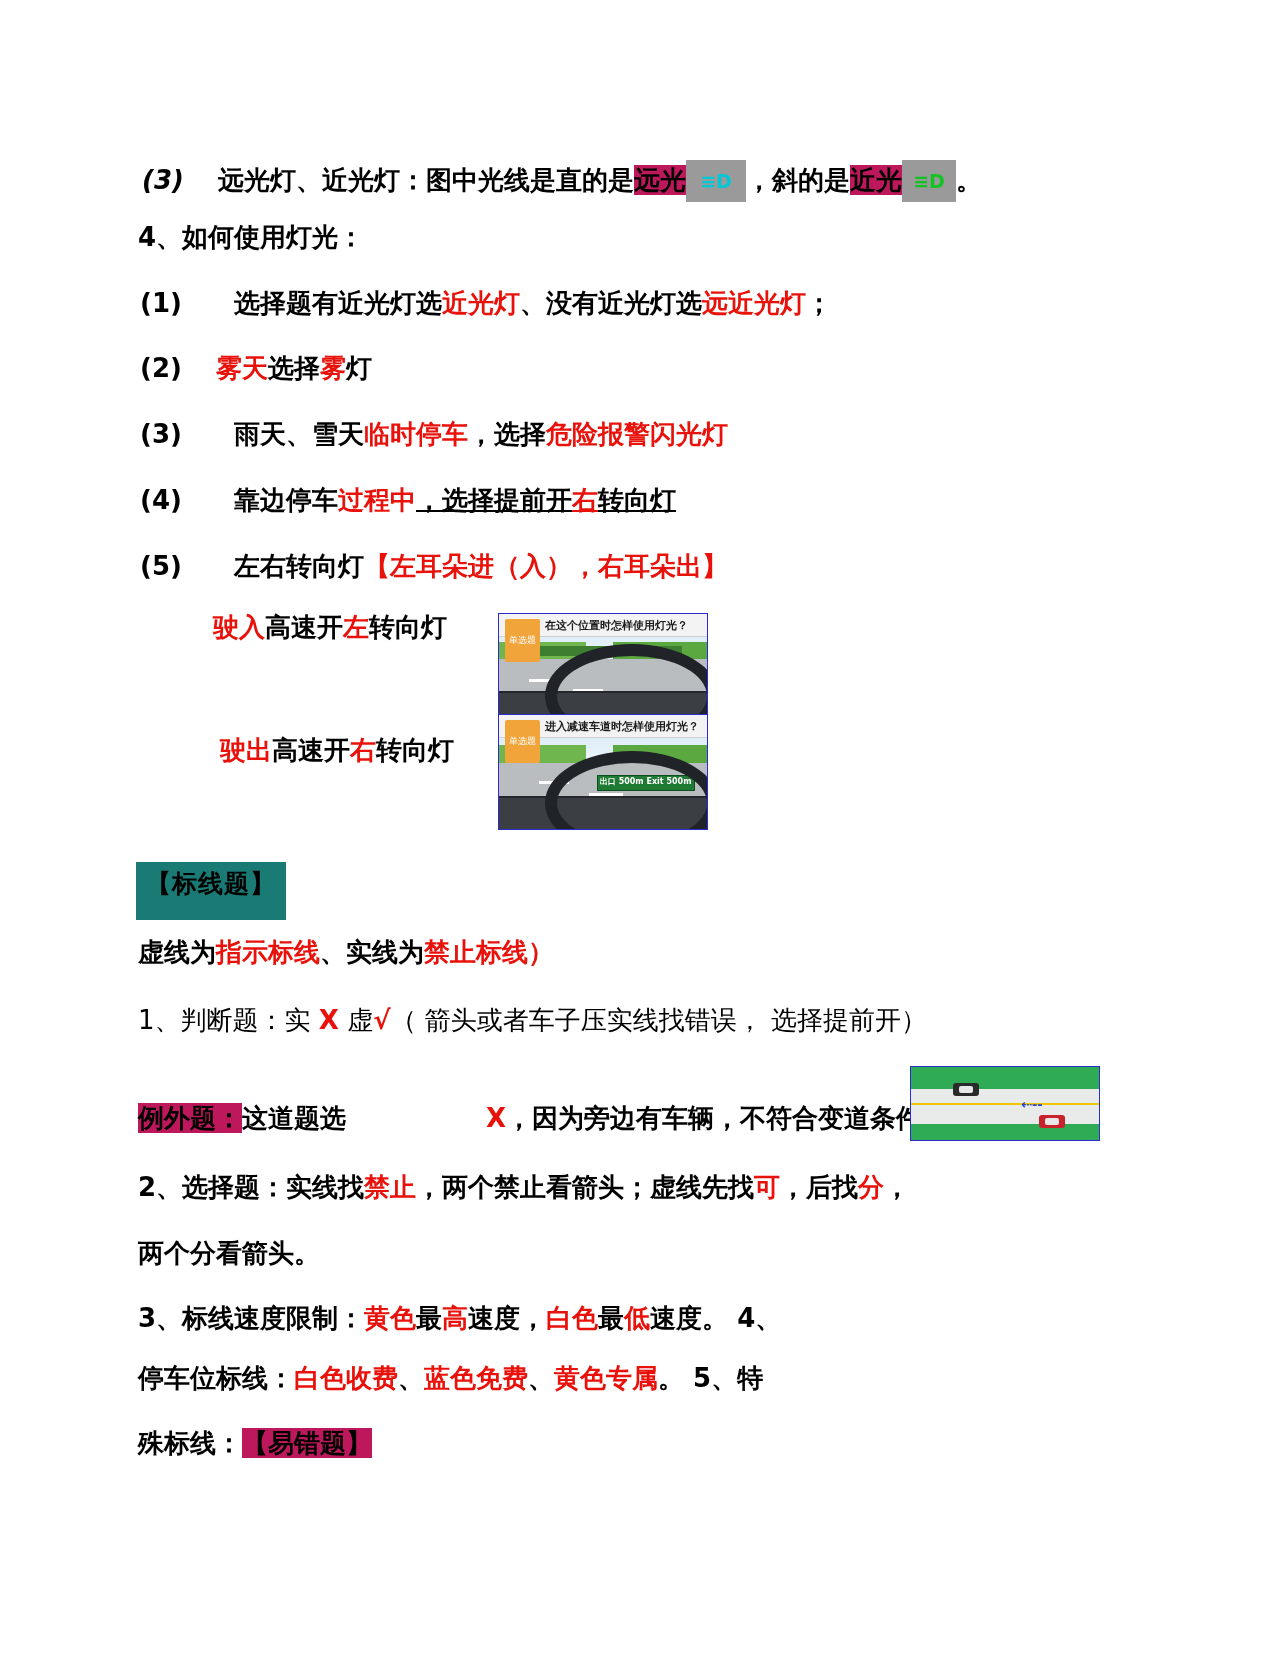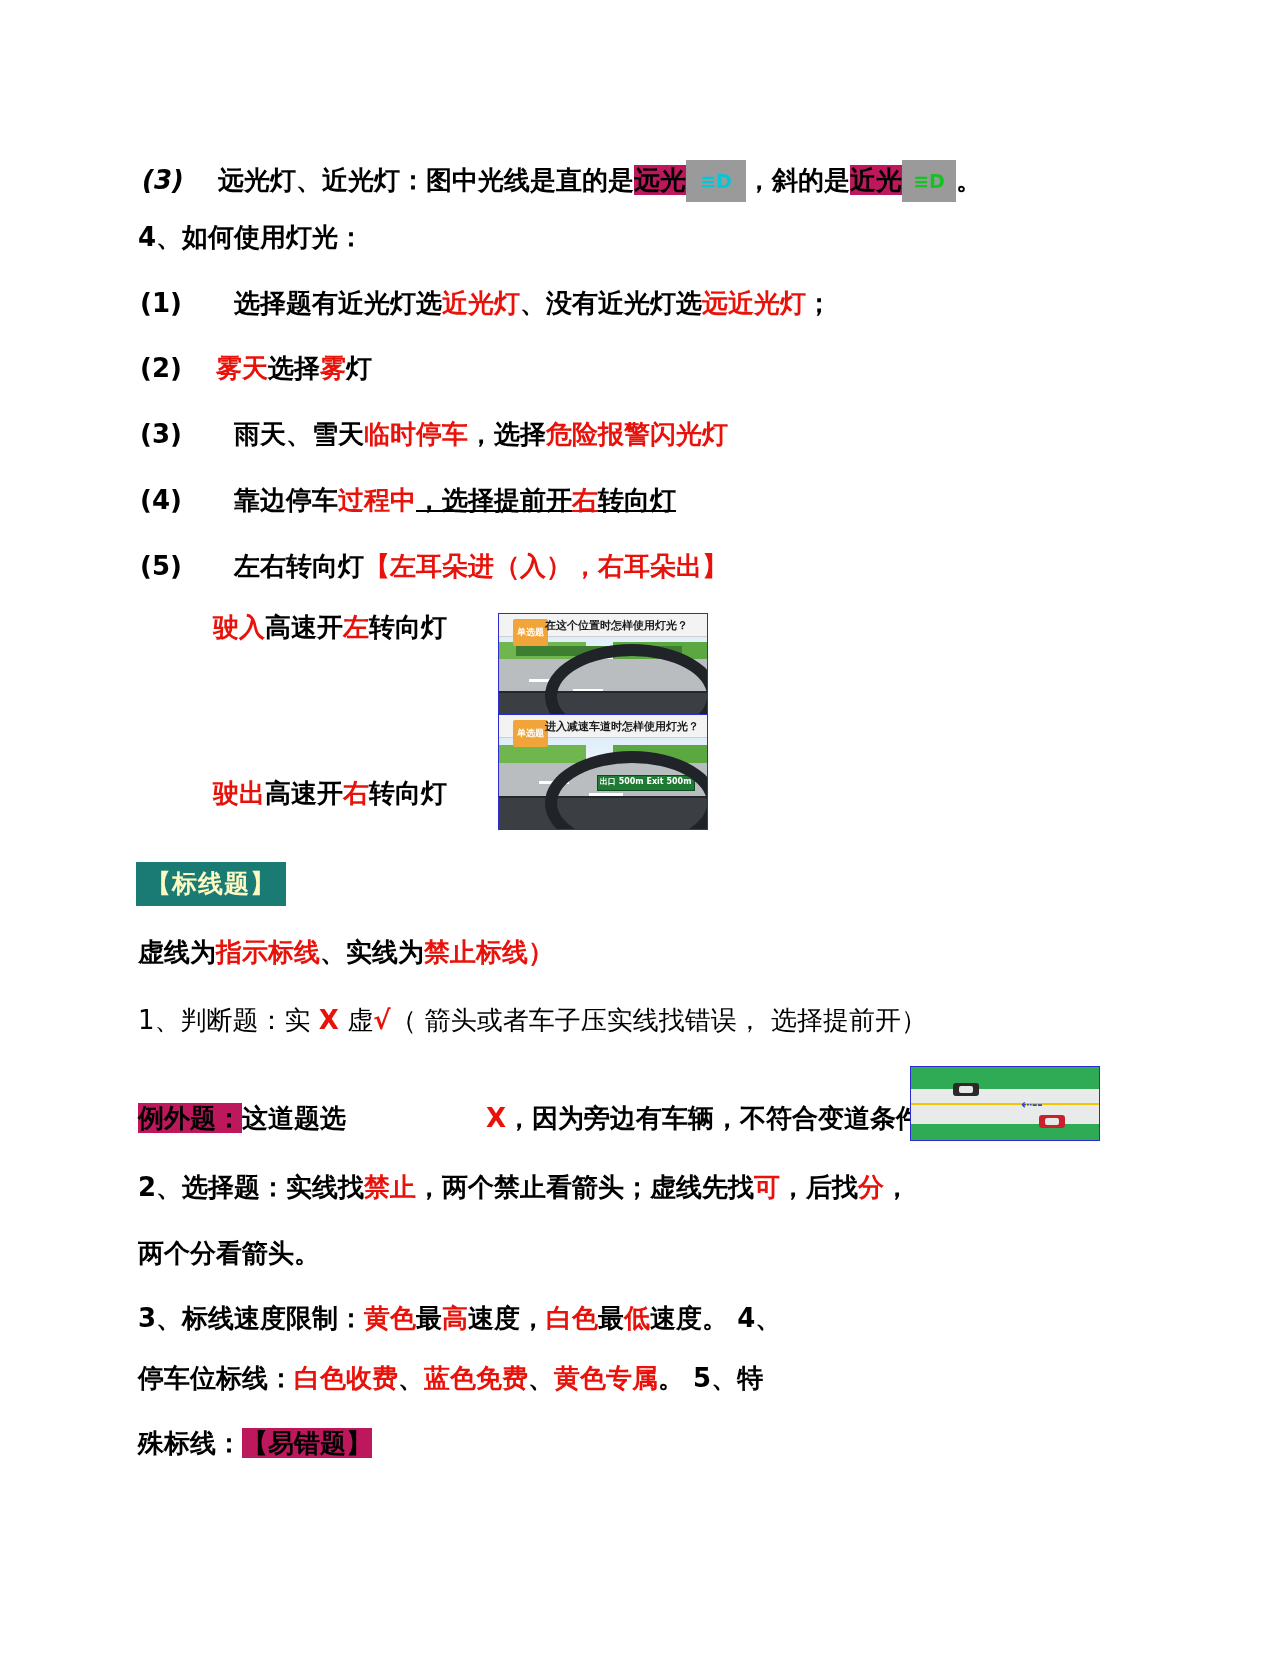--- a/index.html
+++ b/index.html
@@ -54,24 +54,24 @@
     font-size: 19px;
     font-weight: 700;
   }
   .icon-teal .glyph { color: #00c8d7; }
   .icon-green .glyph { color: #12c421; }
 
   
   .chip {
     position: absolute;
     background: #1a7b74;
-    color: #fef9c3;
+    color: #000000;
     font-weight: 700;
     font-size: 25px;
-    padding: 5px 10px 6px 10px;
+    padding: 5px 10px 20px 10px;
     letter-spacing: 1px;
   }
 
   
   .pic {
     position: absolute;
     border: 1px solid #2b2bd0;
     box-sizing: border-box;
     overflow: hidden;
   }
@@ -105,27 +105,27 @@
     position: absolute;
     left: 22%;
     bottom: -26px;
     width: 150px; height: 80px;
     border: 12px solid #202328;
     border-radius: 50%;
     background: transparent;
   }
   .q-tag {
     position: absolute;
-    left: 14px; top: 5px;
+    left: 6px; top: 5px;
     background: #f0a43a;
     color: #ffffff;
     font-size: 9px;
-    padding: 7px 4px;
+    padding: 15px 4px;
     border-radius: 2px;
-    font-weight: 700;
+    font-weight: 400;
   }
   .q-text {
     position: absolute;
     left: 46px; top: 4px;
     font-size: 11px;
     color: #1b1b1b;
     font-weight: 700;
     white-space: nowrap;
   }
   .q-bar {
@@ -241,21 +241,21 @@
   <div class="line" style="left:140px; top:551px;">
     <span>(5)</span>
     <span class="spacer-wide"></span>
     <span>左右转向灯</span><span class="red">【左耳朵进（入），右耳朵出】</span>
   </div>
 
   <div class="line" style="left:213px; top:612px;">
     <span class="red">驶入</span><span>高速开</span><span class="red">左</span><span>转向灯</span>
   </div>
 
-  <div class="line" style="left:213px; top:735px;margin-top:43px;">
+  <div class="line" style="left:220px; top:735px;">
     <span class="red">驶出</span><span>高速开</span><span class="red">右</span><span>转向灯</span>
   </div>
 
   <div class="pic" style="left:498px; top:613px; width:210px; height:110px;">
     <div class="sky"></div>
     <div class="grass-l"></div>
     <div class="grass-r"></div>
     <div class="signgantry"></div>
     <div class="road">
       <div class="dash" style="left:30px; top:20px; width:26px;"></div>

